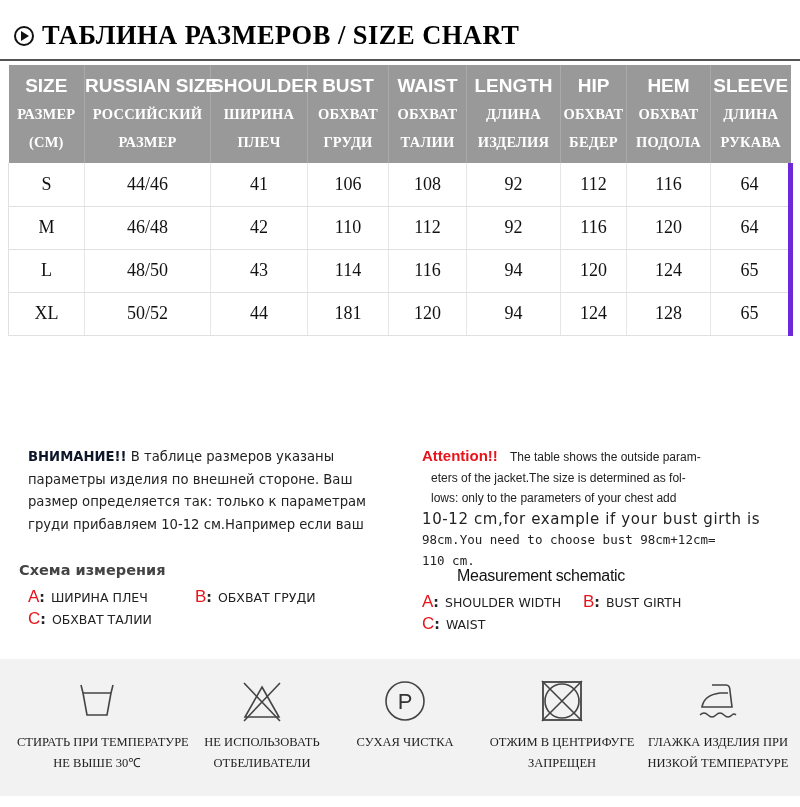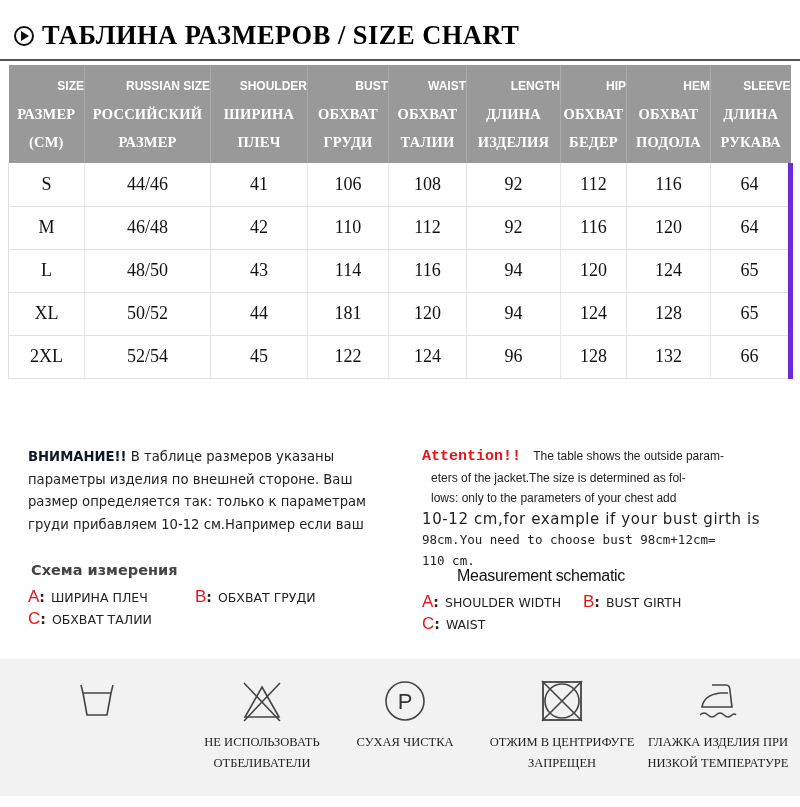--- a/index.html
+++ b/index.html
@@ -16,32 +16,32 @@
   .title-rule { position: absolute; left: 0; top: 45px; width: 800px; height: 2px; background: #555; }
 
   
   .size-table { position: absolute; left: 8px; top: 65px; width: 782px; border-collapse: collapse; table-layout: fixed; }
   .size-table th { background: #999999; color: #ffffff; height: 98px; padding: 0; border-right: 1px solid #aaaaaa; vertical-align: middle; text-align: center; }
   .size-table th:last-child { border-right: none; }
   .size-table td { height: 43px; text-align: center; font-family: "Liberation Serif", serif; font-size: 18px; color: #111;
     border-right: 1px solid #e6e6e6; border-bottom: 1px solid #e0e0e0; }
   .size-table tr td:last-child { border-right: 5px solid #6d28d9; }
   .size-table tr td:first-child { border-left: 1px solid #e0e0e0; }
-  .h-en { display: block; font-family: "Liberation Sans", sans-serif; font-weight: bold; font-size: 12px; line-height: 28px; white-space: nowrap; text-align: right; }
+  .h-en { display: block; font-family: "Liberation Sans", sans-serif; font-weight: bold; font-size: 19px; line-height: 28px; white-space: nowrap; }
   .h-ru { display: block; font-family: "Liberation Serif", serif; font-weight: bold; font-size: 14.5px; line-height: 28px; white-space: nowrap; letter-spacing: 0.2px; }
 
   
   .note { position: absolute; font-family: "DejaVu Sans", sans-serif; color: #222; }
   .note-ru { left: 28px; top: 446px; width: 372px; font-size: 13.2px; line-height: 22.5px; }
   .note-en { left: 422px; top: 446px; width: 372px; font-size: 13.2px; line-height: 20.5px; }
   .warn { color: #0f172a; font-weight: bold; }
-  .warn-en { color: #e8141c; font-weight: bold; font-family: Liberation Mono, monospace; font-size: 15px; }
+  .warn-en { color: #e8141c; font-weight: bold; font-family: Liberation Sans, sans-serif; font-size: 15px; }
   .note-en .body-en { font-family: "Liberation Sans", sans-serif; font-size: 12px; margin-left: 9px; }
 
-  .scheme-title-ru { position: absolute; left: 31px; top: 562px; font-family: "DejaVu Sans", sans-serif; font-weight: bold; font-size: 14.5px; color: #444; }
+  .scheme-title-ru { position: absolute; left: 19px; top: 562px; font-family: "DejaVu Sans", sans-serif; font-weight: bold; font-size: 14.5px; color: #444; }
   .scheme-title-en { position: absolute; left: 421px; top: 567px; font-family: "Liberation Sans", sans-serif; font-size: 16px; color: #111; letter-spacing: -0.3px; margin-left: 36px; }
   .legend { position: absolute; font-family: "DejaVu Sans", sans-serif; font-size: 12.5px; color: #222; white-space: nowrap; }
   .legend .letter { color: #e8141c; font-size: 17px; font-family: "Liberation Sans", sans-serif; }
   .legend .colon { font-weight: bold; margin-right: 6px; font-size: 14px; }
 
   
   .care { position: absolute; left: 0; top: 659px; width: 800px; height: 137px; background: #f2f2f2; }
   .care-item { position: absolute; top: 0; width: 160px; height: 137px; text-align: center; }
   .care-icon { position: absolute; top: 18px; left: 50%; transform: translateX(-50%); width: 56px; height: 48px; }
   .care-label { position: absolute; left: 0; right: 0; top: 73px; font-family: "Liberation Serif", serif; font-size: 12.5px; line-height: 21px; color: #222; white-space: nowrap; }
@@ -154,31 +154,20 @@
       <td>XL</td>
         <td>50/52</td>
         <td>44</td>
         <td>181</td>
         <td>120</td>
         <td>94</td>
         <td>124</td>
         <td>128</td>
         <td>65</td>
     </tr>
-    <tr>
-      <td>2XL</td>
-        <td>52/54</td>
-        <td>45</td>
-        <td>122</td>
-        <td>124</td>
-        <td>96</td>
-        <td>128</td>
-        <td>132</td>
-        <td>66</td>
-    </tr>
   </tbody>
 </table>
 
 <div class="note note-ru">
   <span class="warn">ВНИМАНИЕ!!</span><span> В таблице размеров указаны</span><br>
   <span>параметры изделия по внешней стороне. Ваш</span><br>
   <span>размер определяется так: только к параметрам</span><br>
   <span>груди прибавляем 10-12 см.Например если ваш</span><br>
 </div>
 
@@ -211,20 +200,23 @@
 </div>
 <div class="legend" style="left:422px;top:614px;">
   <span class="letter">C</span><span class="colon">:</span><span>WAIST</span>
 </div>
 
 <div class="care">
   <div class="care-item" style="left:17px;">
     <svg class="care-icon" viewBox="0 0 56 48">
       <path d="M12 8 L14 16 M44 8 L42 16 M14 16 L42 16 L38 38 L18 38 Z" fill="none" stroke="#444" stroke-width="1.6"></path>
     </svg>
+    <div class="care-label">
+      <span>СТИРАТЬ ПРИ ТЕМПЕРАТУРЕ</span><br><span>НЕ ВЫШЕ 30℃</span>
+    </div>
   </div>
   <div class="care-item" style="left:182px;">
     <svg class="care-icon" viewBox="0 0 56 48">
       <path d="M28 10 L45 40 L11 40 Z" fill="none" stroke="#444" stroke-width="1.6"></path>
       <path d="M10 6 L46 44 M46 6 L10 44" stroke="#444" stroke-width="1.6"></path>
     </svg>
     <div class="care-label">
       <span>НЕ ИСПОЛЬЗОВАТЬ</span><br><span>ОТБЕЛИВАТЕЛИ</span>
     </div>
   </div>

